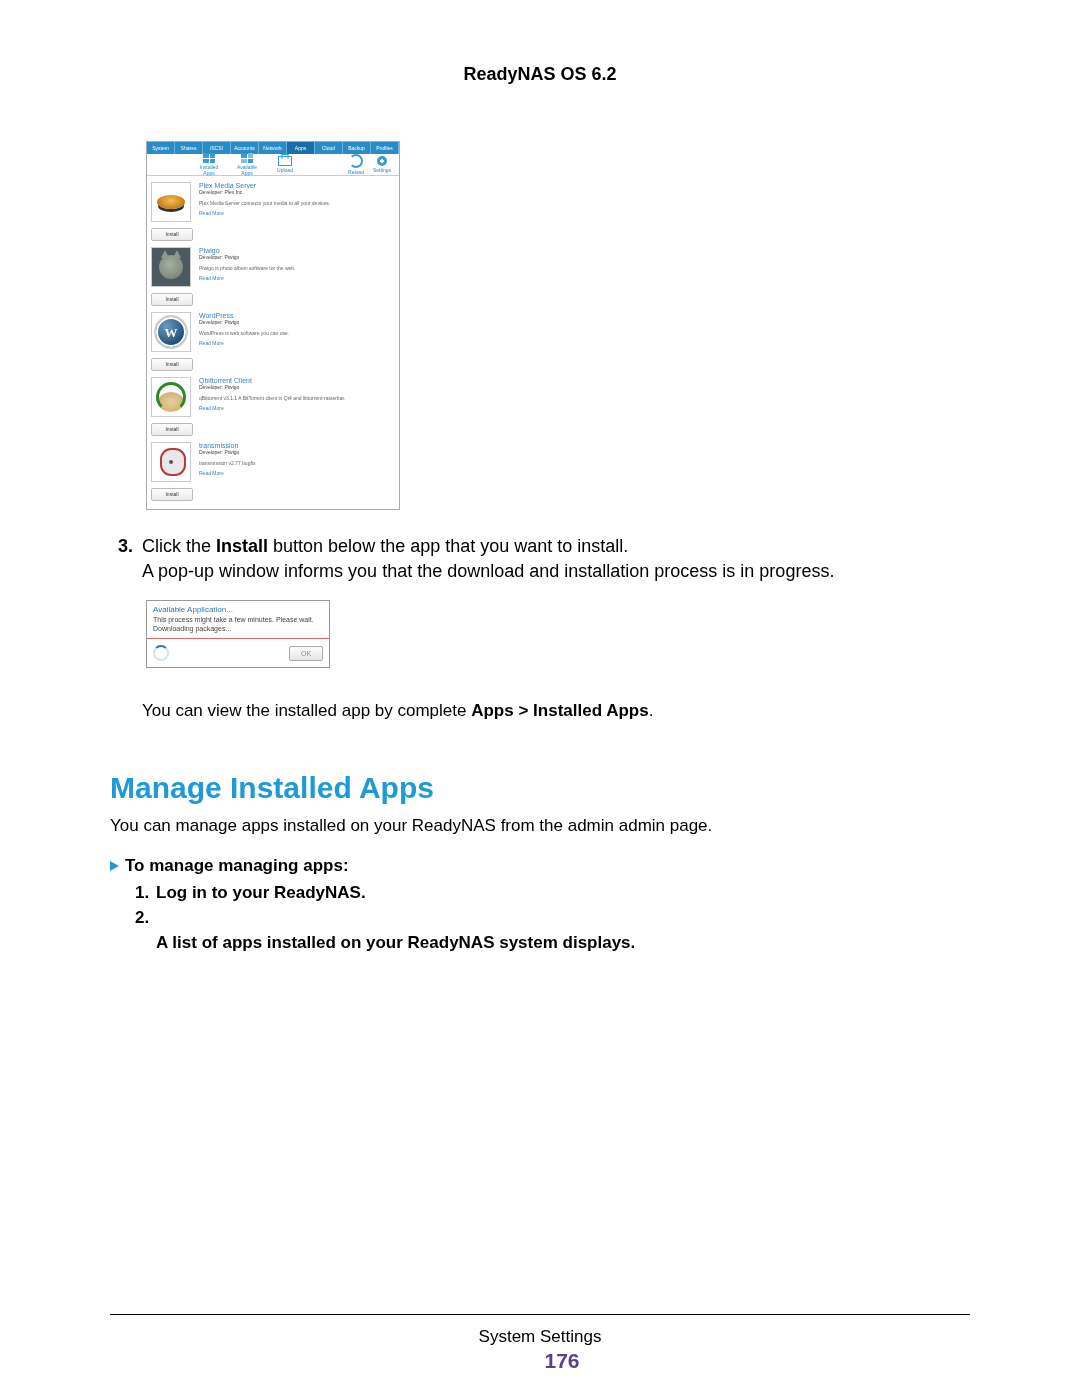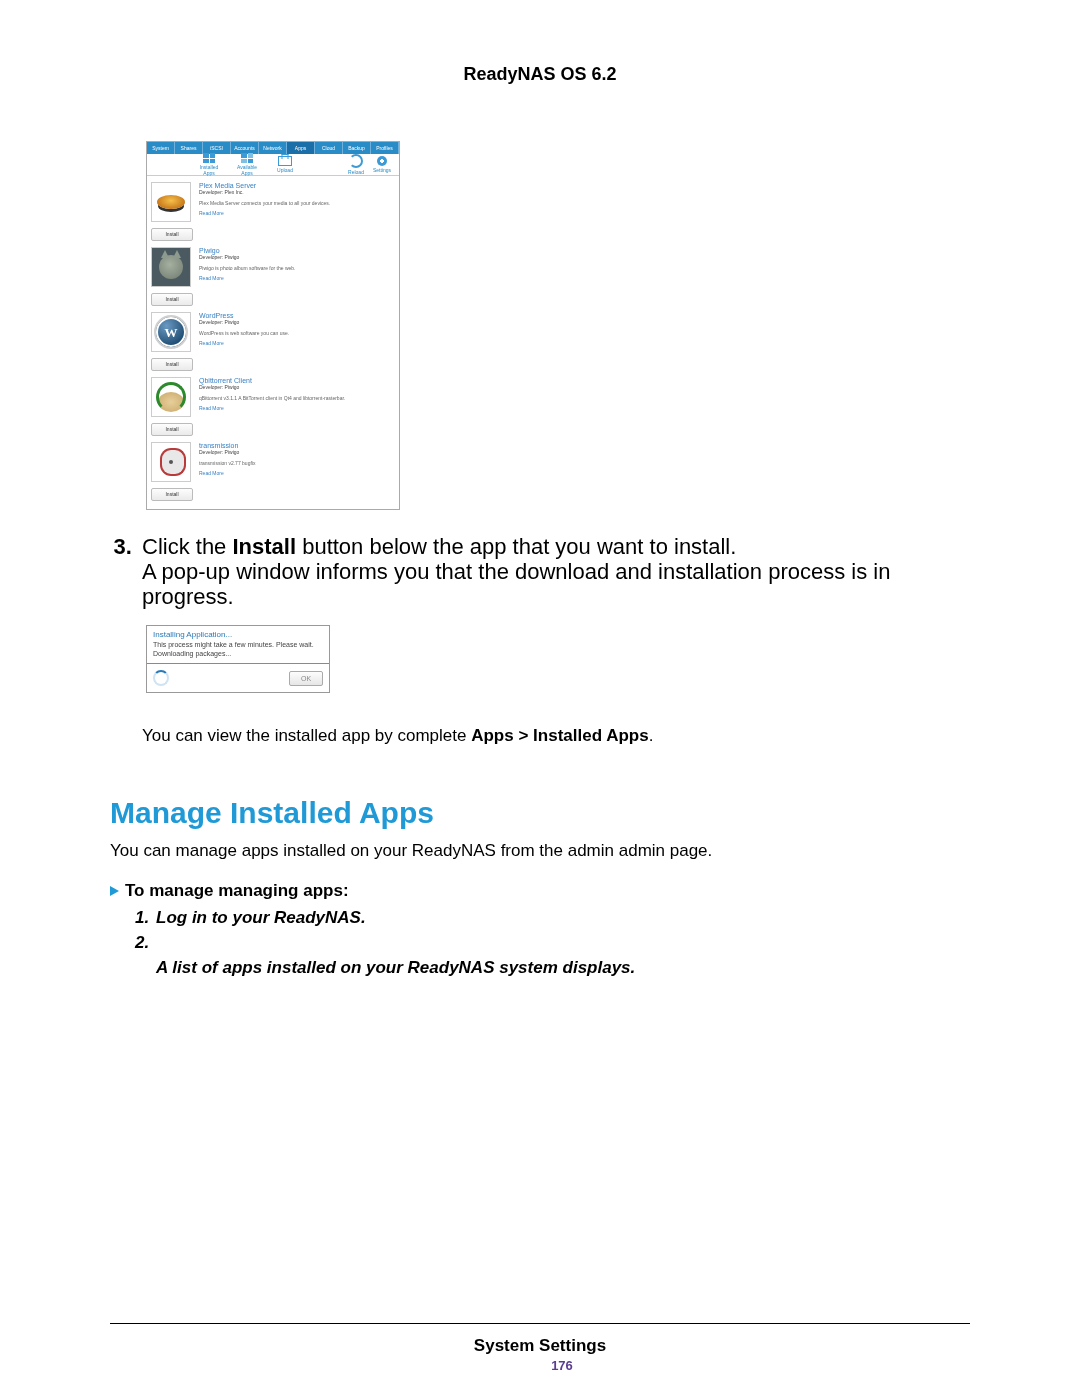--- a/index.html
+++ b/index.html
@@ -144,21 +144,21 @@
     width:22px;height:14px; border:2px solid #b93a3a; border-bottom:none;
     border-radius:11px 11px 0 0; background:#e8e8e8; position:absolute; top:0;
   }
   .th-tr .clamp .jaw2 {
     width:22px;height:14px; border:2px solid #b93a3a; border-top:none;
     border-radius:0 0 11px 11px; background:#e8e8e8; position:absolute; bottom:0;
   }
   .th-tr .clamp .pin{width:4px;height:4px;background:#555;border-radius:50%;position:absolute;left:50%;top:50%;transform:translate(-50%,-50%);}
 
   ol.doc-list {
-    font-size: 22px;
+    font-size: 18px;
     line-height: 25px;
     padding-left: 28px;
     margin: 24px 0 0 0;
   }
   ol.doc-list > li { padding-left: 4px; }
   ol.doc-list > li::marker { font-weight: bold; }
   .body-text {
     font-size: 17px;
     line-height: 25px;
     margin-left: 32px;
@@ -202,33 +202,33 @@
   }
   .proc-head .tri {
     display:inline-block; width:0;height:0;
     border-top:5px solid transparent; border-bottom:5px solid transparent;
     border-left:9px solid #209ad6; margin-right:6px; vertical-align: 0px;
   }
   ol.steps {
     font-size:17px; font-weight:bold; line-height:25px;
     padding-left: 44px; margin: 0;
   }
-  ol.steps li { padding-left: 2px; font-style: italic; }
+  ol.steps li { padding-left: 2px; }
 
   .footer {
     position: absolute;
     bottom: 40px; left: 0; right: 0;
     text-align: center;
   }
   .footer-line {
     border: none; border-top: 1px solid #000;
     margin: 0 110px 12px;
   }
-  .footer .fsec { font-weight: bold; font-size: 17px; }
-  .footer .fpage { font-weight: bold; font-size: 13px; color: #5b3d92; margin-top: 2px; padding-left: 44px; }
+  .footer .fsec { font-weight: normal; font-size: 17px; }
+  .footer .fpage { font-weight: bold; font-size: 21px; color: #5b3d92; margin-top: 2px; padding-left: 44px; }
 
   .link-purple { color: #5b3d92; font-style: italic; }
 </style>
 </head>
 <body>
 
 <div class="page">
   <div class="doc-header">ReadyNAS OS 6.2</div>
 
   <div class="screenshot-apps">
@@ -360,21 +360,21 @@
   </div>
 
   <ol class="doc-list" start="3">
     <li>
       <span>Click the </span><b>Install</b><span> button below the app that you want to install.</span><br>
       <span>A pop-up window informs you that the download and installation process is in progress.</span>
     </li>
   </ol>
 
   <div class="popup">
-    <div class="ptitle">Installing Application...</div>
+    <div class="ptitle">Available Application...</div>
     <div class="pmsg">This process might take a few minutes. Please wait.</div>
     <div class="pstat">Downloading packages...</div>
     <div class="pbar">
       <div class="spinner"></div>
       <div class="ok">OK</div>
     </div>
   </div>
 
   <div class="body-text">
     <div class="gap"></div>

